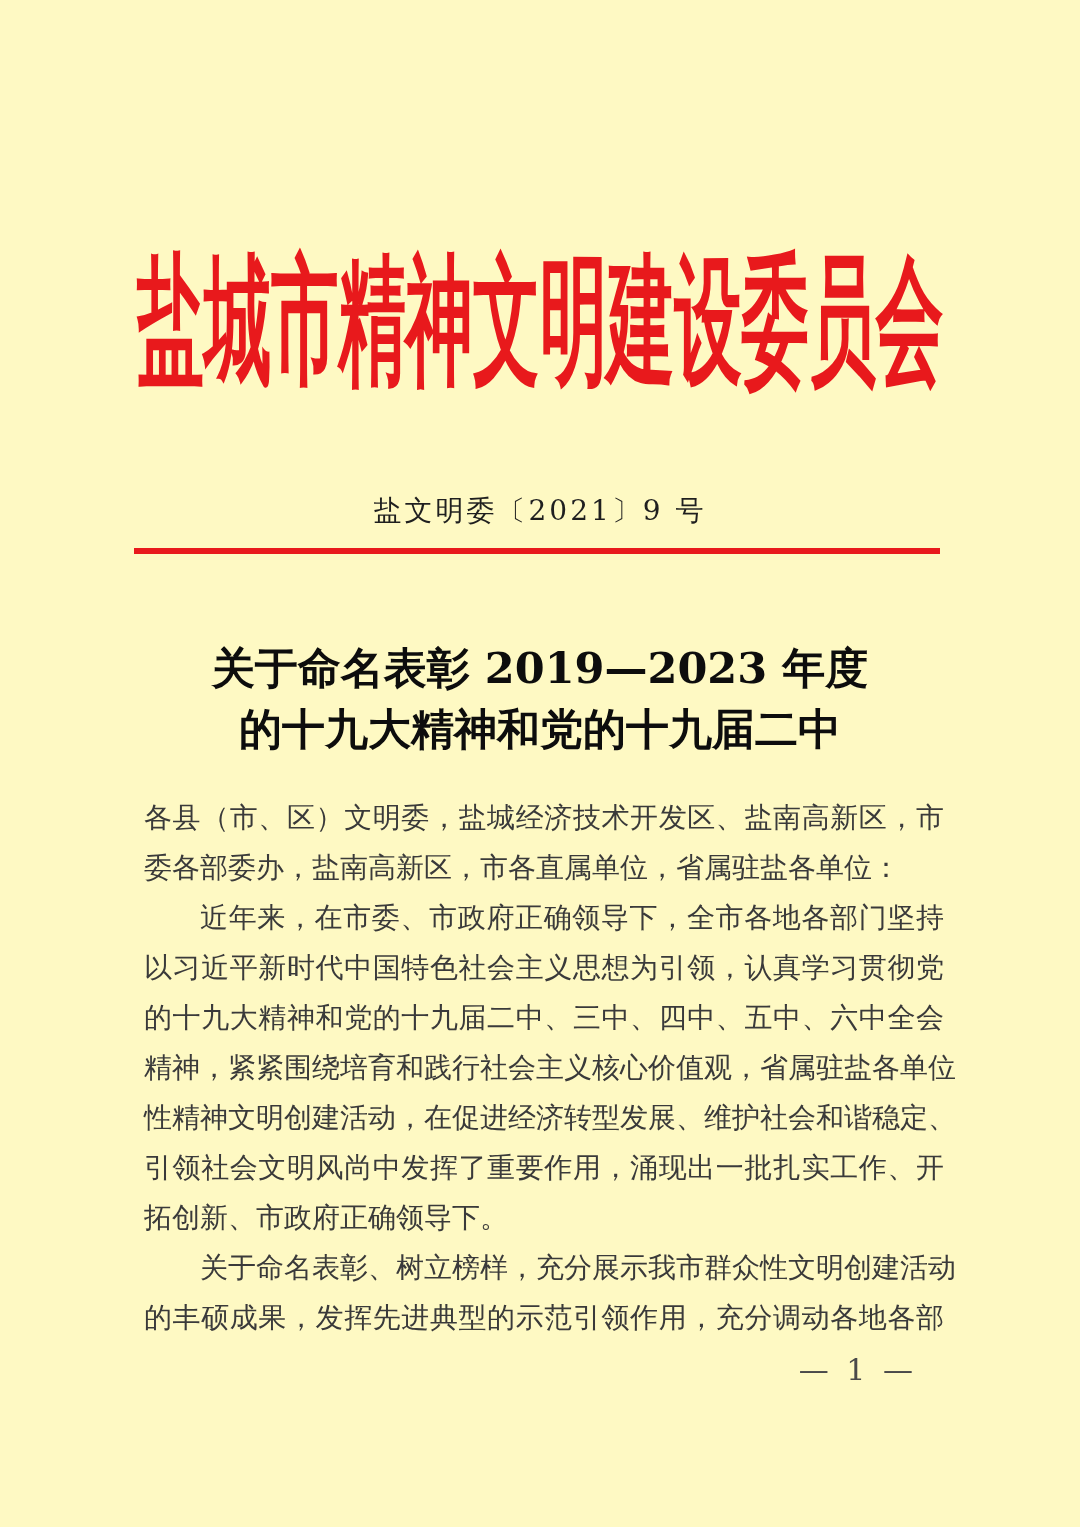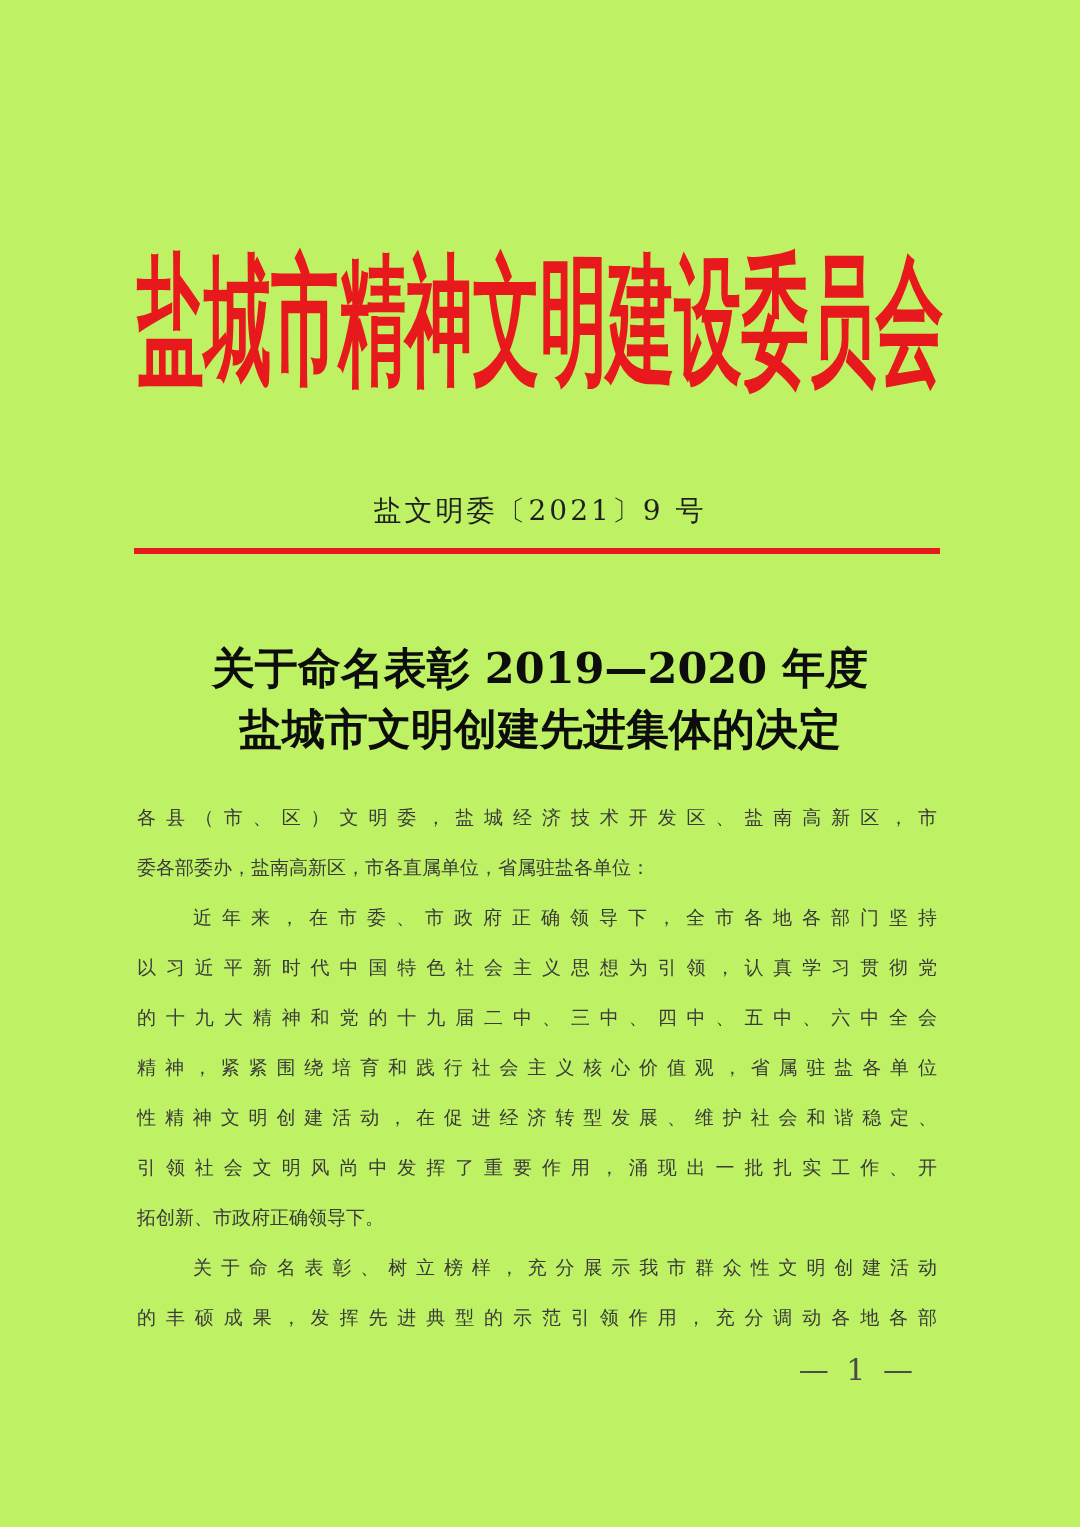--- a/index.html
+++ b/index.html
@@ -5,21 +5,21 @@
   html, body {
     margin: 0;
     padding: 0;
     background: #ffffff;
   }
   .page {
     position: relative;
     width: 1080px;
     height: 1527px;
     margin: 0 auto;
-    background: #bef264;
+    background: #fef9c3;
     overflow: hidden;
     font-family: "DejaVu Serif", "Liberation Serif", serif;
   }
   
   .org-title-wrap {
     position: absolute;
     top: 248px;
     left: 0;
     width: 100%;
     height: 144px;
@@ -66,25 +66,24 @@
     text-align: center;
     font-weight: bold;
     font-size: 43px;
     line-height: 61px;
     color: #0d0d0d;
   }
   
   .doc-body {
     position: absolute;
     top: 793px;
-    left: 137px;
+    left: 144px;
     width: 800px;
-    font-size: 19px;
+    font-size: 28px;
     color: #3a3a3a;
-    font-family: Liberation Serif, serif;
   }
   .body-line {
     height: 50px;
     line-height: 50px;
     white-space: nowrap;
     overflow: visible;
     text-align: justify;
     text-align-last: left;
   }
   .body-line.fill {
@@ -111,22 +110,22 @@
 
   <div class="org-title-wrap">
     <div class="org-title">盐城市精神文明建设委员会</div>
   </div>
 
   <div class="doc-number">盐文明委〔2021〕9 号</div>
 
   <div class="red-rule"></div>
 
   <div class="doc-title">
-    <div>关于命名表彰 2019—2020 年度</div>
-    <div>盐城市文明创建先进集体的决定</div>
+    <div>关于命名表彰 2019—2023 年度</div>
+    <div>的十九大精神和党的十九届二中</div>
   </div>
 
   <div class="doc-body">
       <div>
         <div class="body-line fill">各县（市、区）文明委，盐城经济技术开发区、盐南高新区，市</div>
         <div class="body-line">委各部委办，盐南高新区，市各直属单位，省属驻盐各单位：</div>
       </div>
       <div>
         <div class="body-line fill indent">近年来，在市委、市政府正确领导下，全市各地各部门坚持</div>
         <div class="body-line fill">以习近平新时代中国特色社会主义思想为引领，认真学习贯彻党</div>

